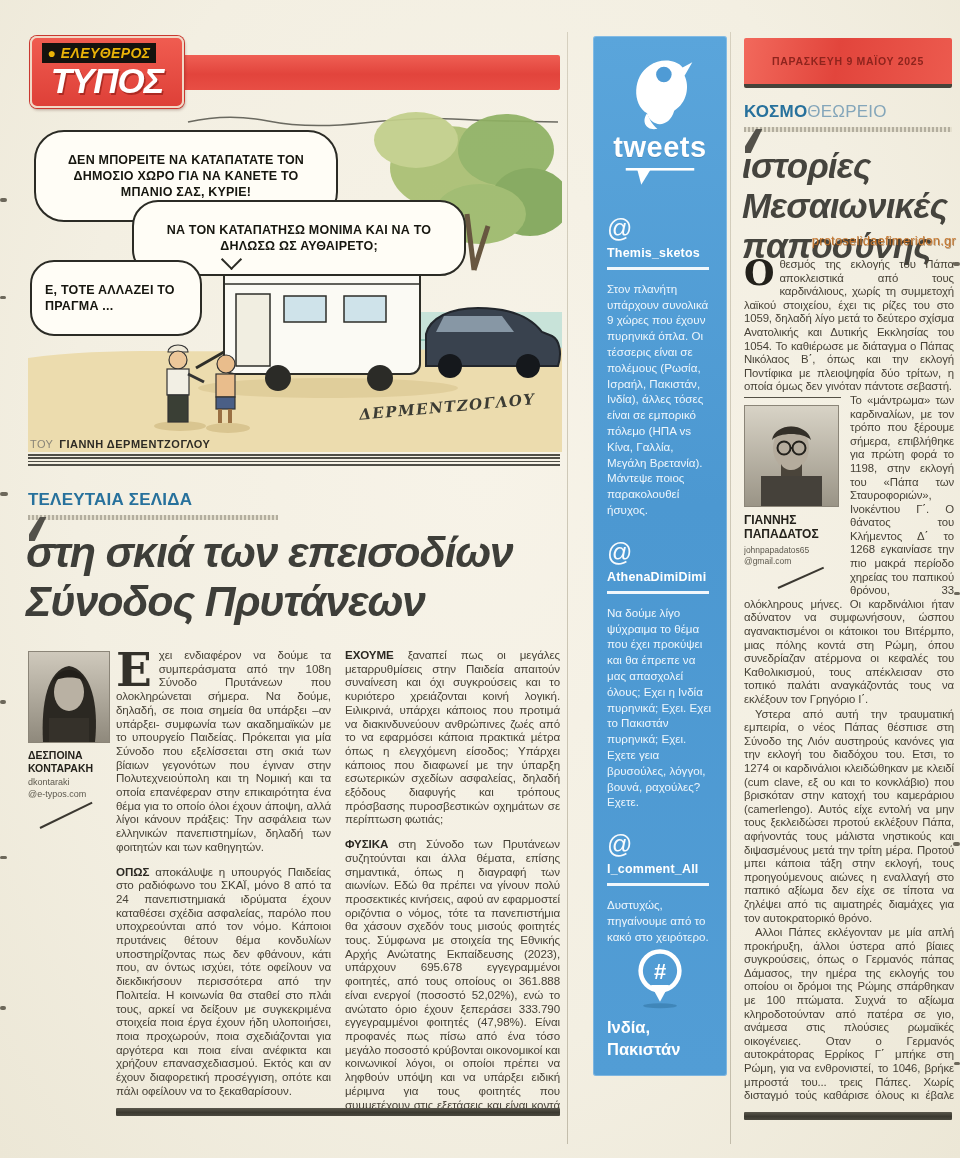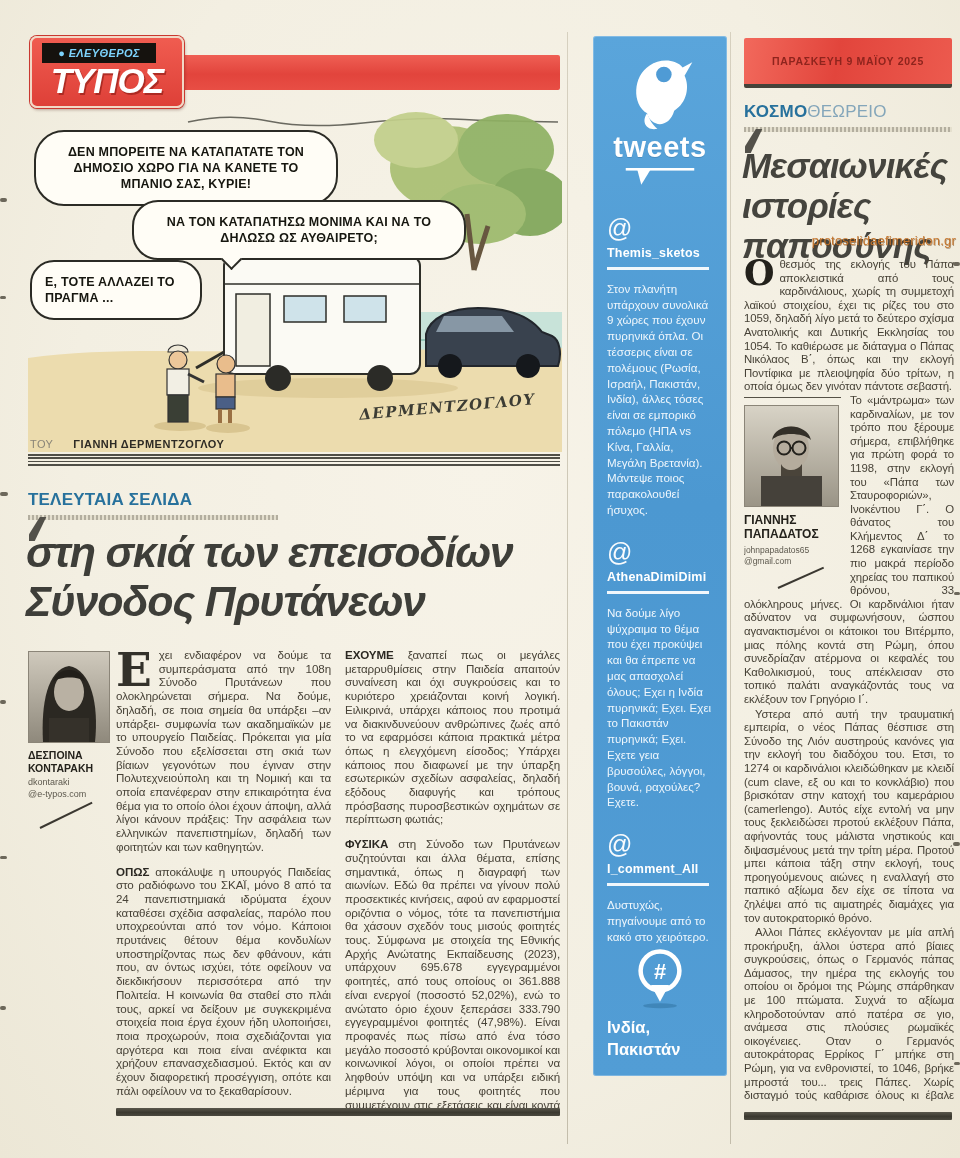--- a/index.html
+++ b/index.html
@@ -13,39 +13,39 @@
   .vrule { position:absolute; top:32px; bottom:14px; width:1px; background:linear-gradient(#d6d0bf,#c3bdab); }
   .edge-mark { position:absolute; background:#4b463a; border-radius:2px; opacity:.8; }
 
   
   .mast-banner { position:absolute; left:92px; top:55px; width:468px; height:35px;
     background:linear-gradient(180deg,#ef5f54 0%,#e2443c 55%,#e84e44 100%); border-radius:2px; }
   .logo-box { position:absolute; left:30px; top:36px; width:150px; height:68px;
     background:linear-gradient(180deg,#f05c50,#de4038); border-radius:7px;
     border:2px solid #f2d8c6; box-shadow:0 0 0 1px #c93830, 1px 2px 3px rgba(80,30,20,.35); }
   .logo-topbar { position:absolute; left:10px; top:5px; right:26px; height:20px; background:#15120e;
-    color:#7dd3fc; font-style:italic; font-weight:700; font-size:11px;
+    color:#eab308; font-style:italic; font-weight:700; font-size:14px;
     display:flex; align-items:center; justify-content:center; letter-spacing:.4px; }
   .logo-word { position:absolute; left:0; right:0; top:23px; text-align:center; color:#fff;
     font-weight:800; font-style:italic; font-size:35px; letter-spacing:-1px; line-height:40px;
     text-shadow:1.5px 1.5px 0 rgba(130,20,12,.55); }
 
   
   #cartoon { position:absolute; left:28px; top:106px; width:534px; height:346px; }
   #cartoon svg.scene { position:absolute; inset:0; }
   .bubble { position:absolute; background:#fffdf6; border:2px solid #2b2b25; color:#16160f;
     font-weight:600; font-size:12.5px; line-height:1.28; text-align:center;
-    padding:12px 13px; border-radius:30px; letter-spacing:.2px; box-sizing:border-box; }
+    padding:20px 13px; border-radius:30px; letter-spacing:.2px; box-sizing:border-box; }
   .tail { position:absolute; width:13px; height:13px; background:#fffdf6;
     border-right:2px solid #2b2b25; border-bottom:2px solid #2b2b25; transform:rotate(45deg); }
   .cartoon-sig { position:absolute; right:26px; bottom:36px; font-family:"DejaVu Serif",serif;
     font-style:italic; font-weight:700; font-size:15px; color:#3c3c34;
     transform:rotate(-5deg); letter-spacing:1.5px; }
   .cartoon-credit { position:absolute; left:30px; top:438px; font-size:11px; color:#8a8578; letter-spacing:.4px; }
-  .cartoon-credit b { color:#2e2b25; font-weight:800; margin-left:20px; letter-spacing:.5px; }
+  .cartoon-credit b { color:#2e2b25; font-weight:800; margin-left:6px; letter-spacing:.5px; }
   .hr-stack { position:absolute; left:28px; top:454px; width:532px; height:12px;
     background:repeating-linear-gradient(180deg,#33322b 0 1.6px,transparent 1.6px 3.4px); opacity:.85; }
 
   
   .kicker-wrap { position:absolute; }
   .kicker { font-weight:800; font-size:17px; color:#27719c; letter-spacing:.2px; }
   .kicker .light { font-weight:400; color:#84a6ba; }
   .kicker-bar { height:5px; margin-top:5px; position:relative;
     background:repeating-linear-gradient(90deg,#b3ae9f 0 2px,#e4dfce 2px 4px); }
   .kicker-corner { position:absolute; left:1px; top:2px; width:36px; height:24px; background:#53514a;
@@ -303,22 +303,22 @@
   <div class="datebar">ΠΑΡΑΣΚΕΥΗ 9 ΜΑΪΟΥ 2025</div>
 
   <div class="kicker-wrap" style="left:744px;top:102px;width:208px">
     <div class="kicker"><span>ΚΟΣΜΟ</span><span class="light">ΘΕΩΡΕΙΟ</span></div>
     <div class="kicker-bar">
       <div class="kicker-corner"></div>
     </div>
   </div>
 
   <div class="headline-right">
+    <div>ιστορίες</div>
     <div>Μεσαιωνικές</div>
-    <div>ιστορίες</div>
     <div>παποσύνης</div>
   </div>
   <div class="watermark">protoselidaefimeridon.gr</div>
 
   <div id="right-article">
     <p class="rc-p"><span class="dropcap-right">Ο</span><span>θεσμός της εκλογής του Πάπα αποκλειστικά από τους καρδινάλιους, χωρίς τη συμμετοχή λαϊκού στοιχείου, έχει τις ρίζες του στο 1059, δηλαδή λίγο μετά το δεύτερο σχίσμα Ανατολικής και Δυτικής Εκκλησίας του 1054. Το καθιέρωσε με διάταγμα ο Πάπας Νικόλαος Β΄, όπως και την εκλογή Ποντίφικα με πλειοψηφία δύο τρίτων, η οποία όμως δεν γινόταν πάντοτε σεβαστή.</span></p>
     <div>
       <div class="rc-card">
         <svg class="author-photo" width="93" height="100" viewBox="0 0 93 100">
           <defs>

